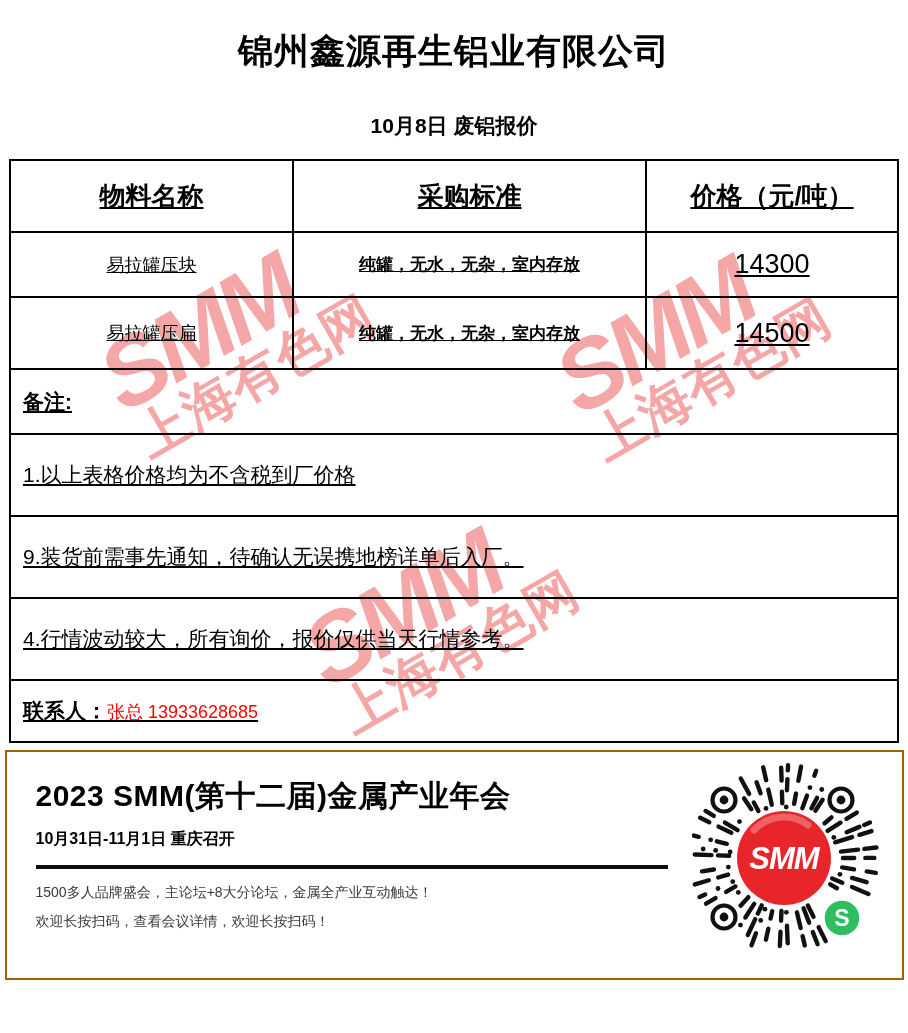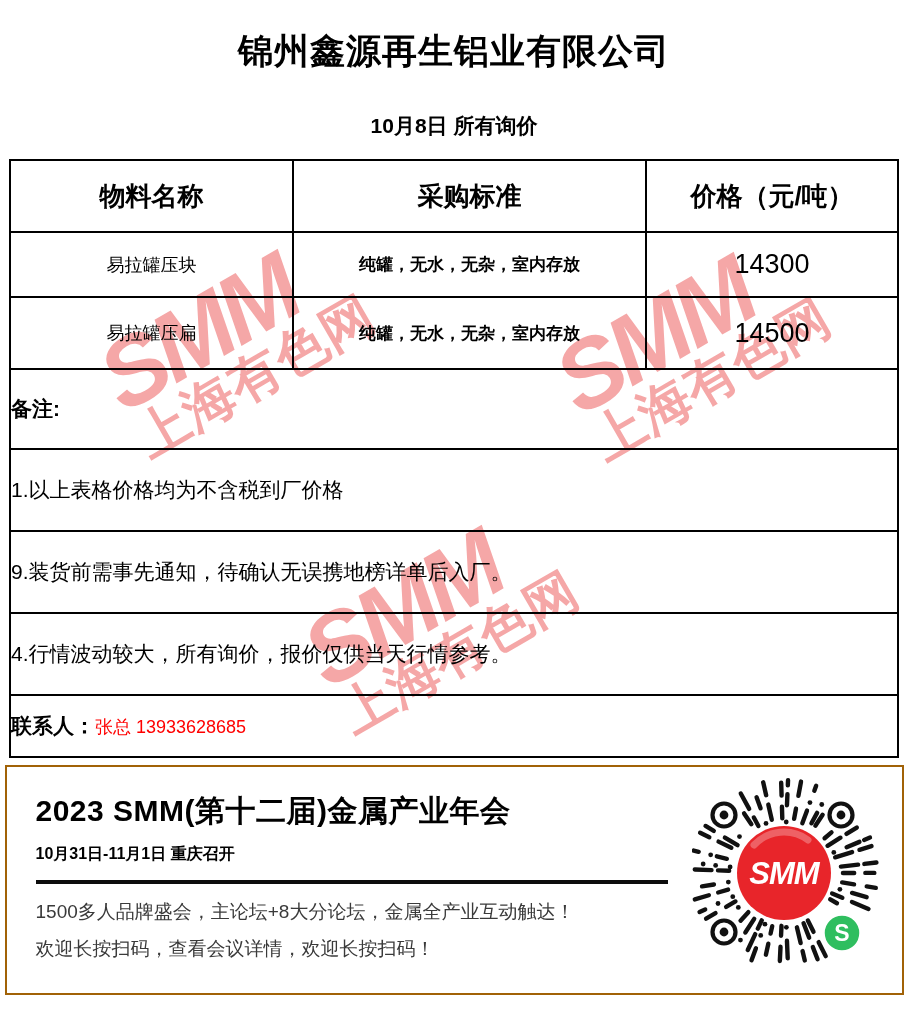--- a/index.html
+++ b/index.html
@@ -6,61 +6,61 @@
   body{
     width:908px;height:1033px;position:relative;overflow:hidden;
     font-family:"Liberation Sans","DejaVu Sans",sans-serif;color:#000;
   }
   .page{position:relative;width:908px;height:1033px;}
 
   .title{text-align:center;font-size:35px;font-weight:900;margin:28px 0 0;letter-spacing:1px;}
   .subtitle{text-align:center;font-size:21px;font-weight:700;margin-top:37px;}
 
   table.quote-table{width:888px;margin:19px auto 0;border-collapse:collapse;table-layout:fixed;}
-  .quote-table th,.quote-table td{border:2px solid #000;padding:0;}
+  .quote-table th,.quote-table td{border:2px solid #000;padding:12px;text-decoration:underline;}
   .quote-table th{font-size:26px;font-weight:700;text-align:center;}
   tr.r-head{height:72px;}
   tr.r-data1{height:65px;}
   tr.r-data2{height:72px;}
-  tr.r-remark{height:80px;margin-top:43px;}
+  tr.r-remark{height:65px;margin-top:43px;}
   tr.r-note{height:82px;}
   tr.r-contact{height:62px;}
   .cell-material{font-size:18px;text-align:center;}
   .cell-standard{font-size:17px;font-weight:700;text-align:center;}
   .cell-price{font-size:27px;text-align:center;}
   .cell-note{font-size:21px;text-align:left;padding-left:9px;}
   .cell-note.bold{font-weight:700;}
   .contact-label{font-size:21px;font-weight:700;}
   .contact-value{font-size:18px;}
 
   .footer-box{position:relative;width:884px;height:226px;margin:7px auto 0;border:2px solid #a16207;padding-left:11px;}
   .event-title{margin:24px 0 0 18px;font-size:30px;font-weight:900;letter-spacing:0.5px;}
   .event-date{margin:12px 0 0 18px;font-size:16px;font-weight:700;}
   .divider{width:632px;height:4px;background:#0d0d0d;margin:15px 0 0 18px;}
-  .event-desc{margin:15px 0 0 18px;font-size:19px;color:#3a3a3a;width:645px;}
+  .event-desc{margin:15px 0 0 18px;font-size:14px;color:#3a3a3a;width:645px;}
   .event-desc.second{margin-top:11px;}
   .qr-wrap{position:absolute;top:8px;right:20px;width:190px;height:200px;}
 
   .watermark{
     position:absolute;z-index:9;pointer-events:none;mix-blend-mode:multiply;
     transform:rotate(-30deg);transform-origin:center;white-space:nowrap;
   }
   .wm-smm{font-size:96px;font-weight:900;font-style:italic;line-height:0.72;letter-spacing:-5px;}
   .wm-cn{font-size:52px;font-weight:800;line-height:1;margin-top:6px;letter-spacing:1px;}
   #wm-a{left:104px;top:252px;}
   #wm-b{left:560px;top:255px;}
   #wm-c{left:308px;top:528px;}
 </style>
 </head>
 <body>
 
 <div class="page">
 
   <h1 class="title">锦州鑫源再生铝业有限公司</h1>
-  <div class="subtitle">10月8日 所有询价</div>
+  <div class="subtitle">10月8日 废铝报价</div>
 
   <table class="quote-table">
     <colgroup>
         <col style="width:283px">
         <col style="width:353px">
         <col style="width:252px">
       </colgroup>
     <tbody>
       <tr class="r-head">
         <th>物料名称</th>

